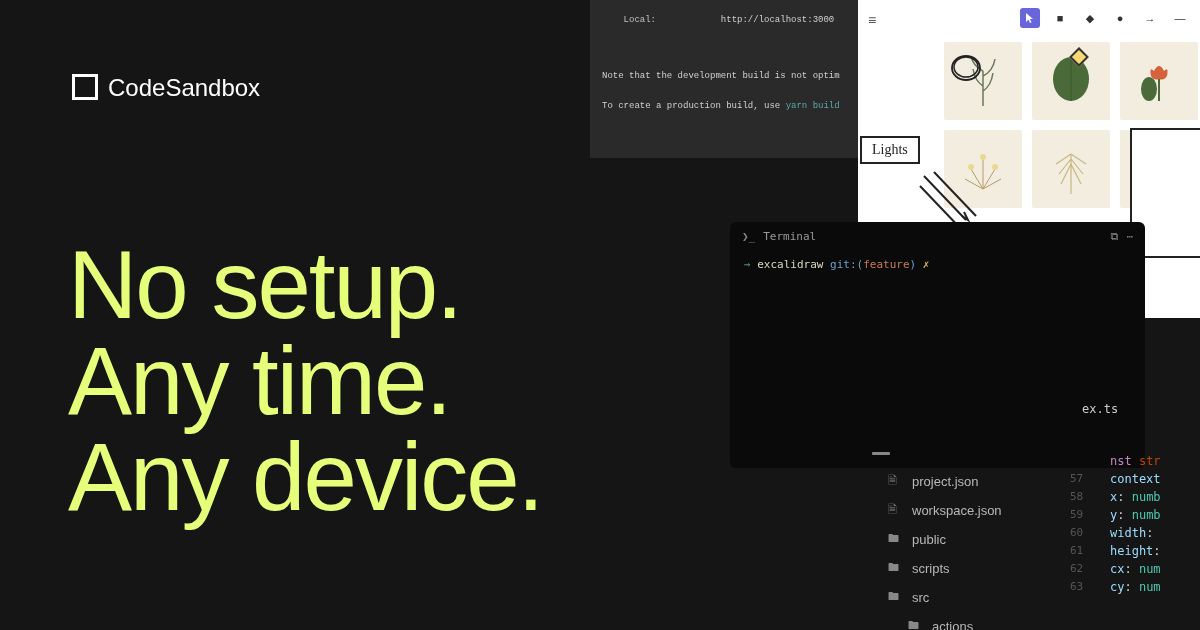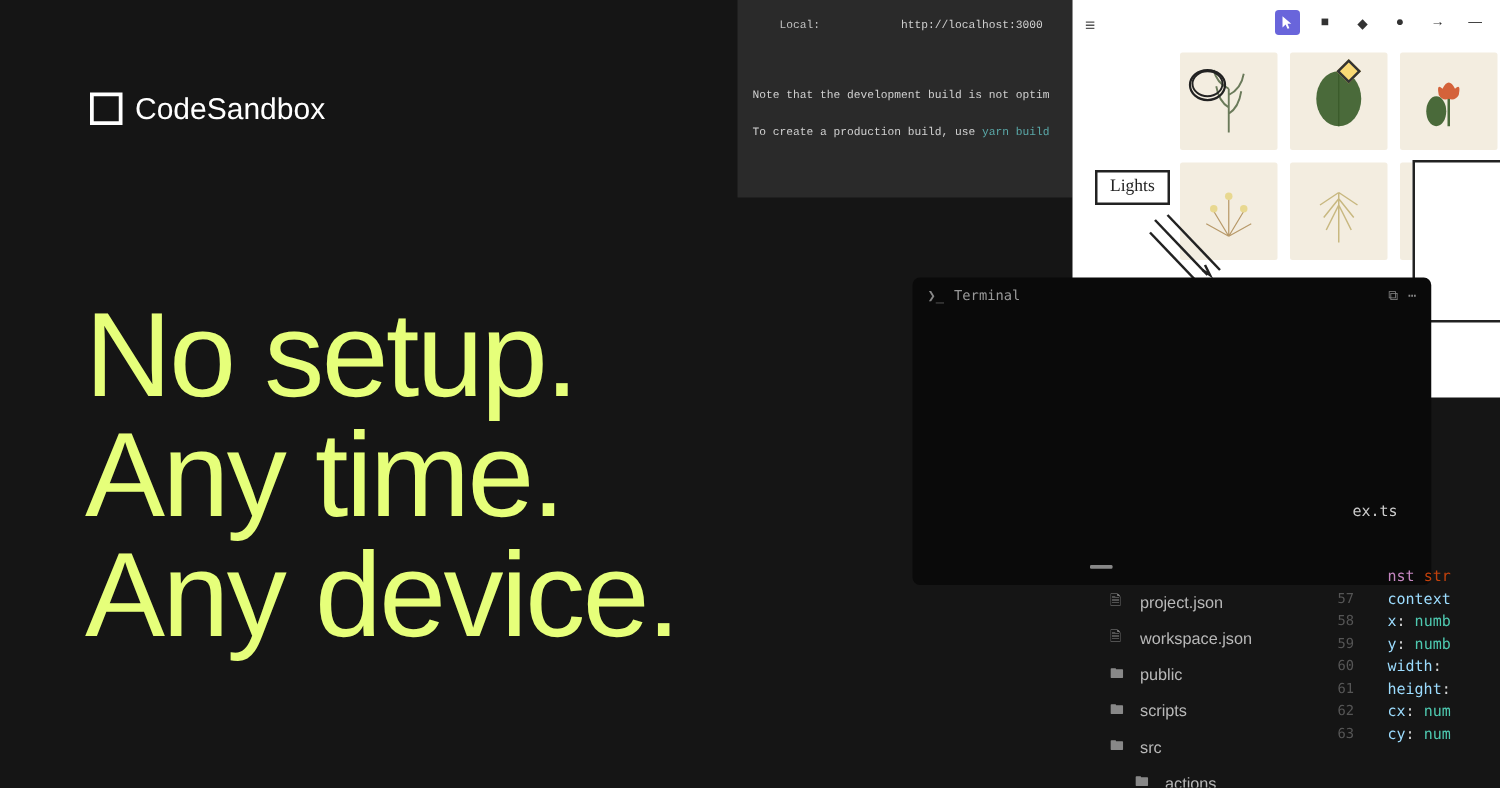--- a/index.html
+++ b/index.html
@@ -135,21 +135,21 @@
       background: #f9d976;
     }
     .label-box {
       position: absolute;
       border: 2px solid #222;
       padding: 4px 10px;
       font-family: cursive;
       font-size: 14px;
       background: #fff;
     }
-    .label-lights { top: 136px; left: 18px; }
+    .label-lights { top: 136px; left: 2px; }
     .label-right { top: 128px; right: -40px; width: 110px; height: 130px; }
     .arrows-anno {
       position: absolute;
       top: 168px;
       left: 58px;
       width: 72px;
       height: 80px;
     }
     
     
@@ -329,20 +329,28 @@
 </div>
 
 <div class="term-panel">
   <div class="term-header">
     <span class="term-header-icon">❯_</span>
     <span>Terminal</span>
     <span class="spacer"></span>
     <span class="term-header-icon">⧉</span>
     <span class="term-header-icon">⋯</span>
   </div>
+  <div class="term-body">
+    <span class="prompt-arrow">→ </span>
+    <span class="prompt-dir">excalidraw</span>
+    <span> </span>
+    <span class="prompt-git">git:(</span><span class="prompt-branch">feature</span><span class="prompt-git">)</span>
+    <span> </span>
+    <span class="prompt-dirty">✗</span>
+  </div>
 </div>
 
 <div class="file-tree">
   <div class="tree-bar"></div>
   <div class="tree-item">
     <span class="tree-icon">🗎</span>
     <span>project.json</span>
   </div>
   <div class="tree-item">
     <span class="tree-icon">🗎</span>

